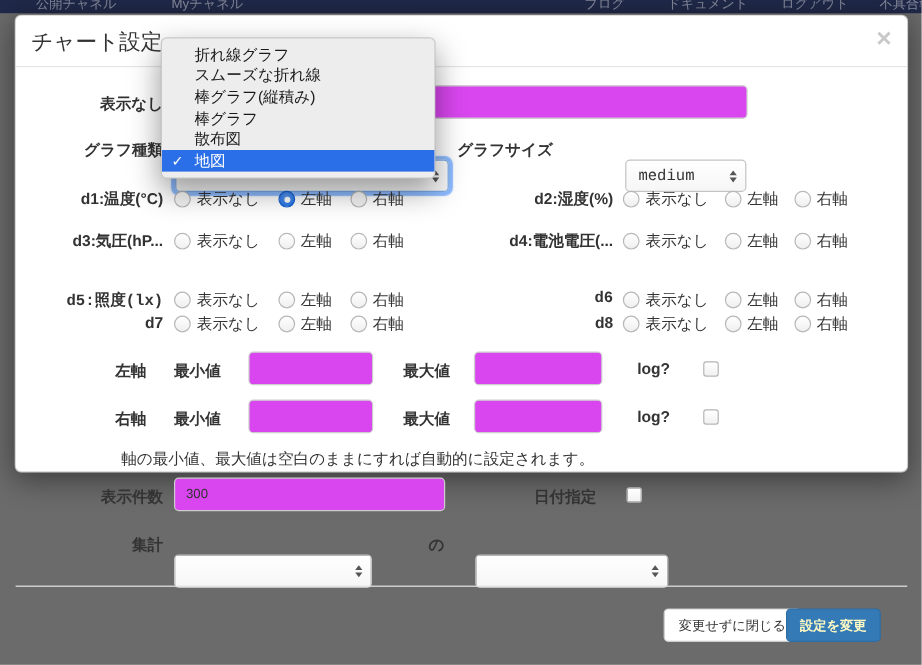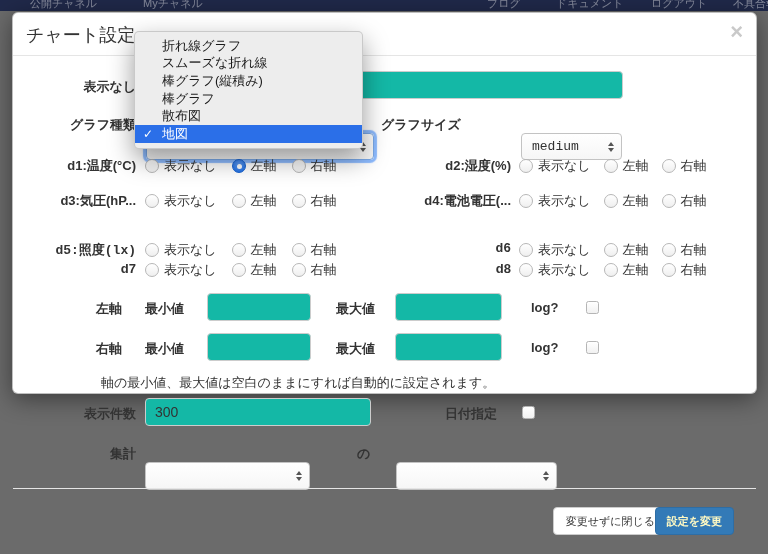--- a/index.html
+++ b/index.html
@@ -31,22 +31,22 @@
   .modal-title {
     position:absolute; left:13px; top:10px; font-size:18px; font-weight:500; color:#333;
   }
   .modal-close {
     position:absolute; right:13px; top:6px; font-size:22px; font-weight:bold;
     color:#c9c9c9; cursor:pointer; line-height:26px;
   }
   .lbl { font-size:13px; font-weight:bold; color:#333; white-space:nowrap; }
   .txt { font-size:13px; color:#333; white-space:nowrap; }
   .inp {
-    position:absolute; background:#14b8a6; border:1px solid #ccc; border-radius:4px;
-    font-size:14px; color:#333; padding:0 9px;
+    position:absolute; background:#d946ef; border:1px solid #ccc; border-radius:4px;
+    font-size:11px; color:#333; padding:0 9px;
     font-family:"Liberation Sans","DejaVu Sans",sans-serif;
   }
   .sel {
     position:absolute; background:linear-gradient(#fff,#f6f6f6);
     border:1px solid #c3c3c3; border-radius:4px;
     font-size:13px; color:#333; padding:0 20px 0 10px;
     display:flex; align-items:center;margin-top:24px;
   }
   .stepper {
     position:absolute; right:7px; top:50%; transform:translateY(-50%);

